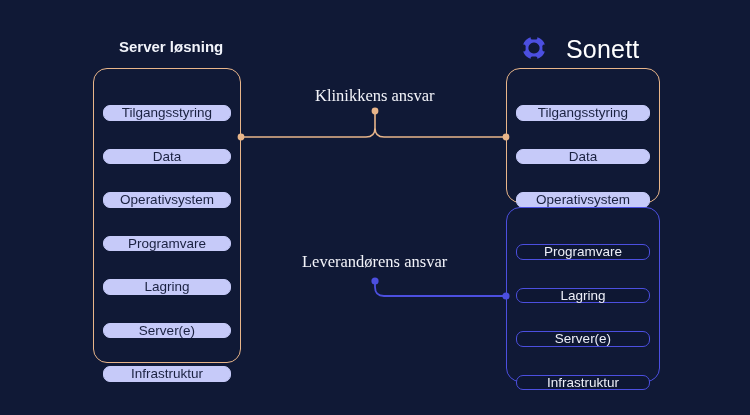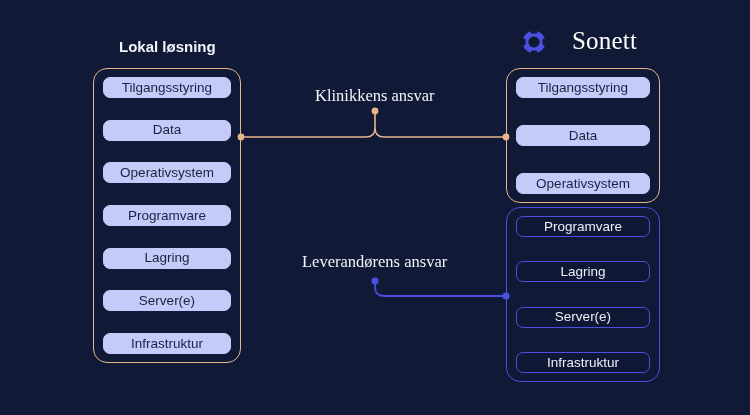--- a/index.html
+++ b/index.html
@@ -32,24 +32,23 @@
     height: 415px;
     pointer-events: none;
   }
 
   
   .brand {
     position: absolute;
     left: 520px;
     top: 28px;
     display: flex;
-    align-items: flex-start;
-    gap: 24px;
+    align-items: flex-end;
+    gap: 18px;
     height: 34px;
-    font-family: Liberation Serif, serif;
   }
   .brand-mark {
     width: 28px;
     height: 28px;
     display: block;
   }
   .brand-name {
     color: #FFFFFF;
     font-size: 25px;
     font-weight: 400;
@@ -102,20 +101,21 @@
   .pill {
     height: 21px;
     border-radius: 7px;
     display: flex;
     align-items: center;
     justify-content: center;
     font-size: 13.5px;
     font-weight: 500;
     white-space: nowrap;
     line-height: 1;
+    margin-top: 28px;
   }
   .pill.fill-lavender {
     background: #C6CAF9;
     color: #1A2140;
     border: 1px solid #C6CAF9;
   }
   .pill.fill-dark {
     background: #0E1733;
     color: #EDEFF8;
     border: 1.5px solid #4C4FE0;
@@ -160,21 +160,21 @@
       <path d="M14 2.6 a11.4 11.4 0 1 0 0.001 0 z
                M14 8.4 a5.6 5.6 0 1 1 -0.001 0 z" fill="#4C4FE0" fill-rule="evenodd"></path>
       <rect x="10.6" y="0.4" width="6.8" height="5.2" rx="1.6" fill="#101936"></rect>
       <rect x="10.6" y="22.4" width="6.8" height="5.2" rx="1.6" fill="#101936"></rect>
       <rect x="0.4" y="10.6" width="5.2" height="6.8" rx="1.6" fill="#101936"></rect>
       <rect x="22.4" y="10.6" width="5.2" height="6.8" rx="1.6" fill="#101936"></rect>
     </svg>
     <span class="brand-name">Sonett</span>
   </div>
 
-  <div class="column-caption" id="caption-left">Lokal løsning</div>
+  <div class="column-caption" id="caption-left">Server løsning</div>
 
   <div class="group-box tone-peach" id="box-local">
     <div class="pill fill-lavender">Tilgangsstyring</div>
     <div class="pill fill-lavender">Data</div>
     <div class="pill fill-lavender">Operativsystem</div>
     <div class="pill fill-lavender">Programvare</div>
     <div class="pill fill-lavender">Lagring</div>
     <div class="pill fill-lavender">Server(e)</div>
     <div class="pill fill-lavender">Infrastruktur</div>
   </div>

